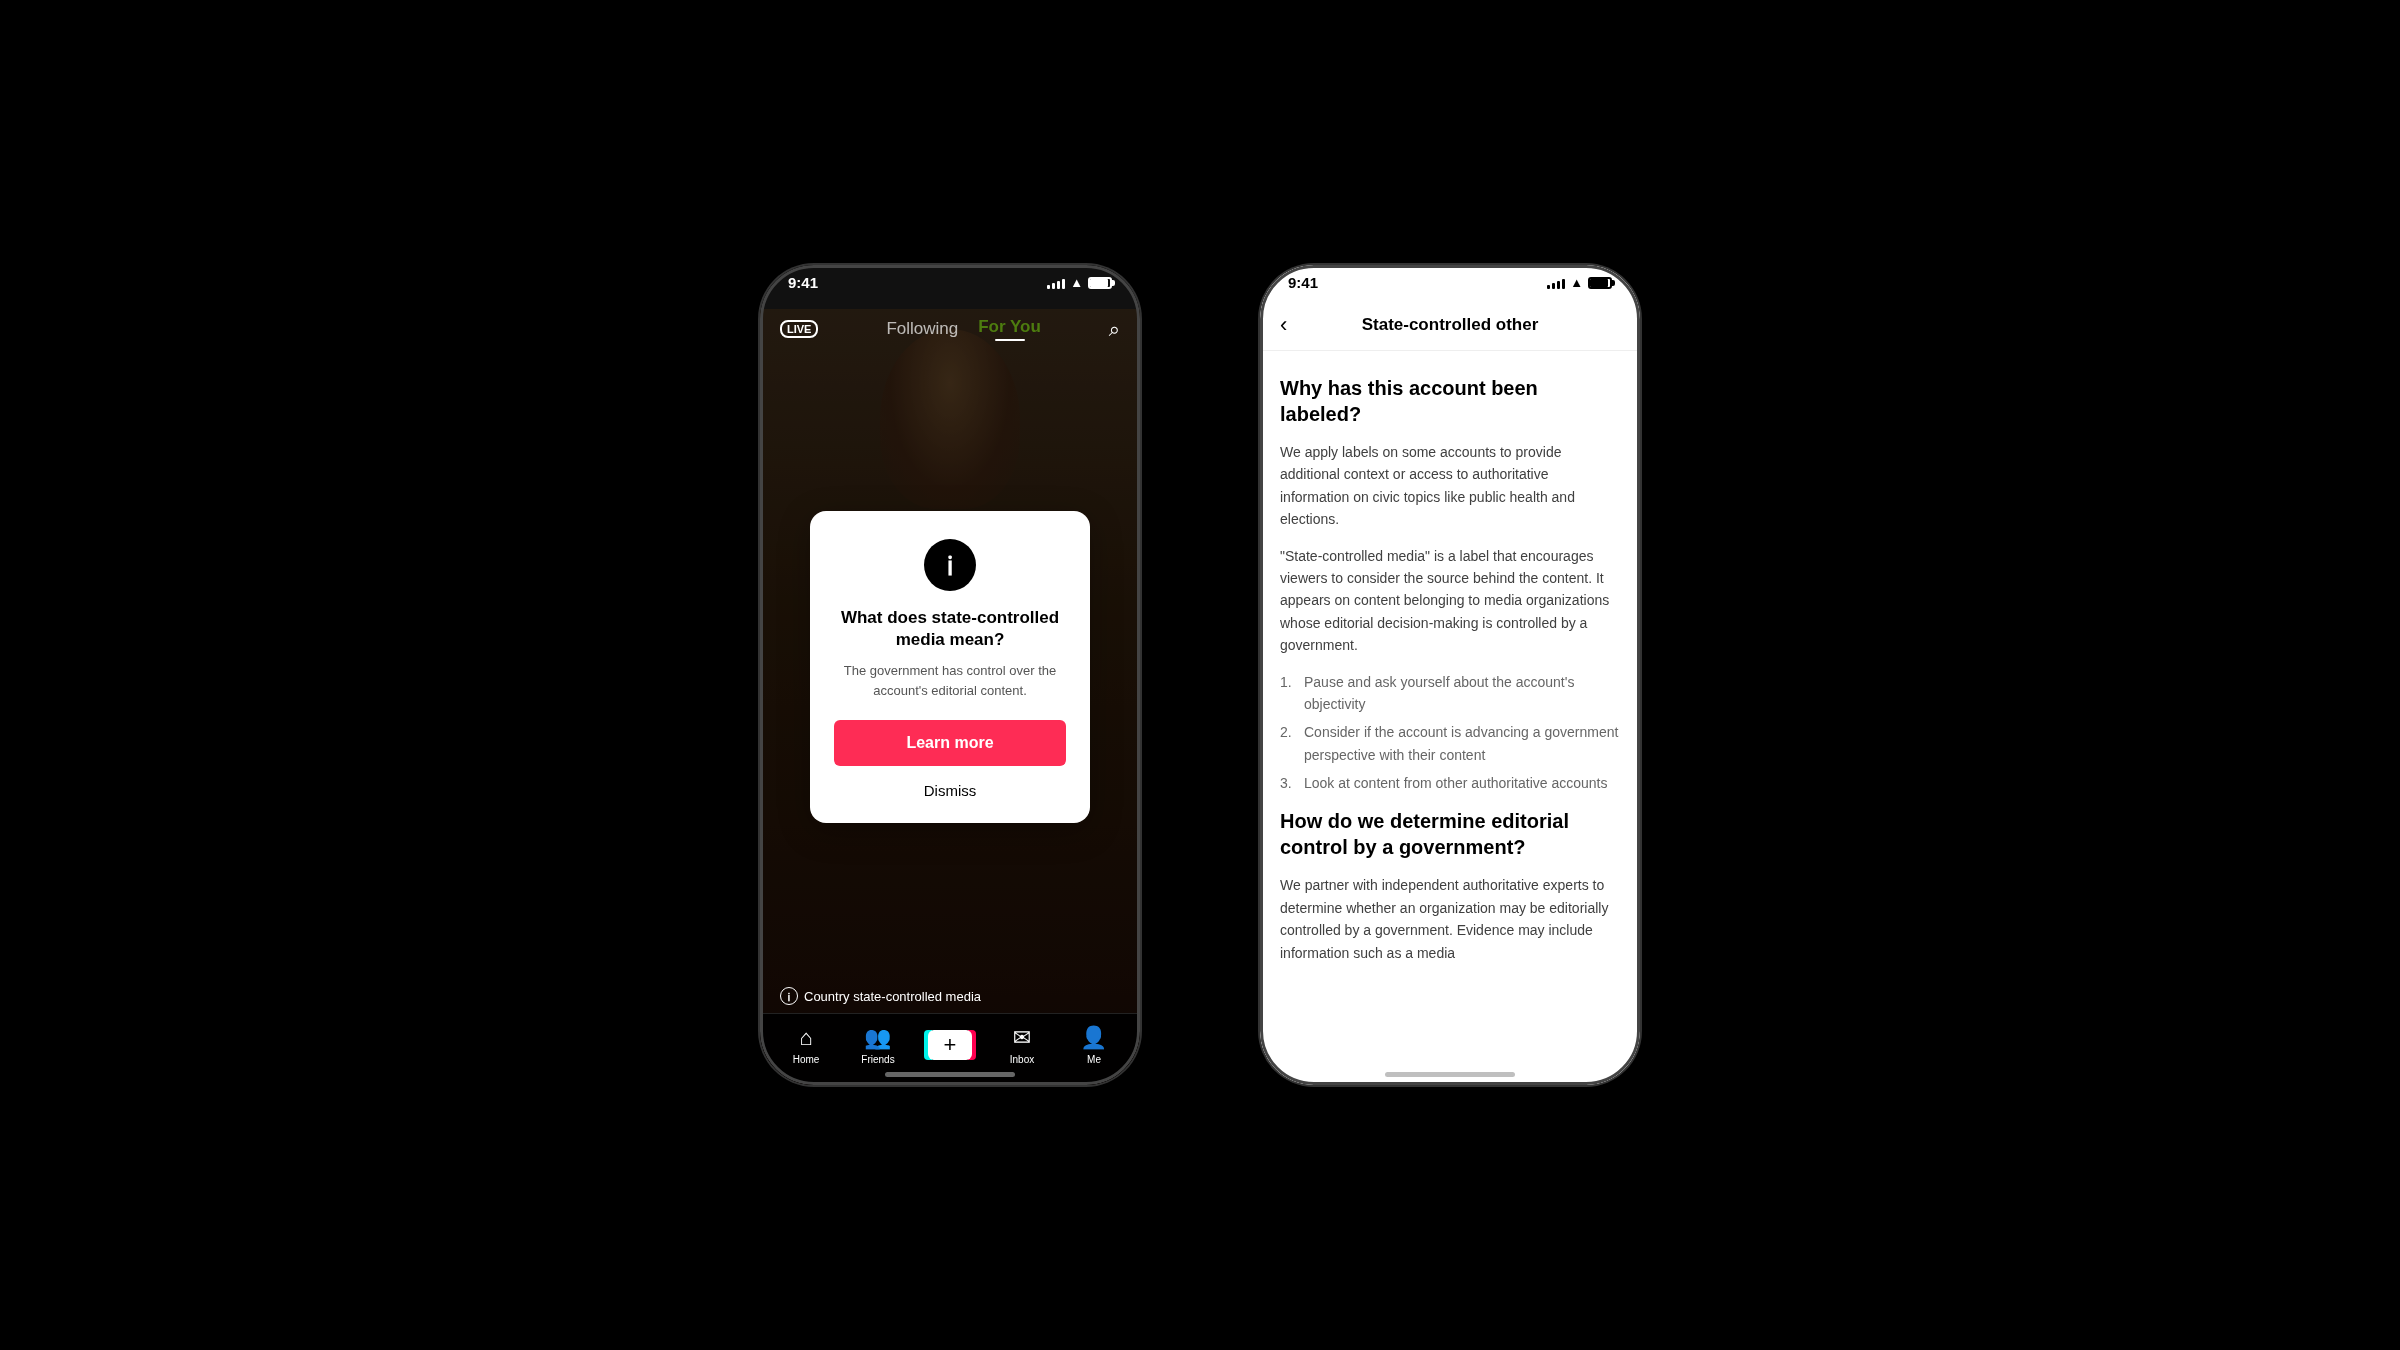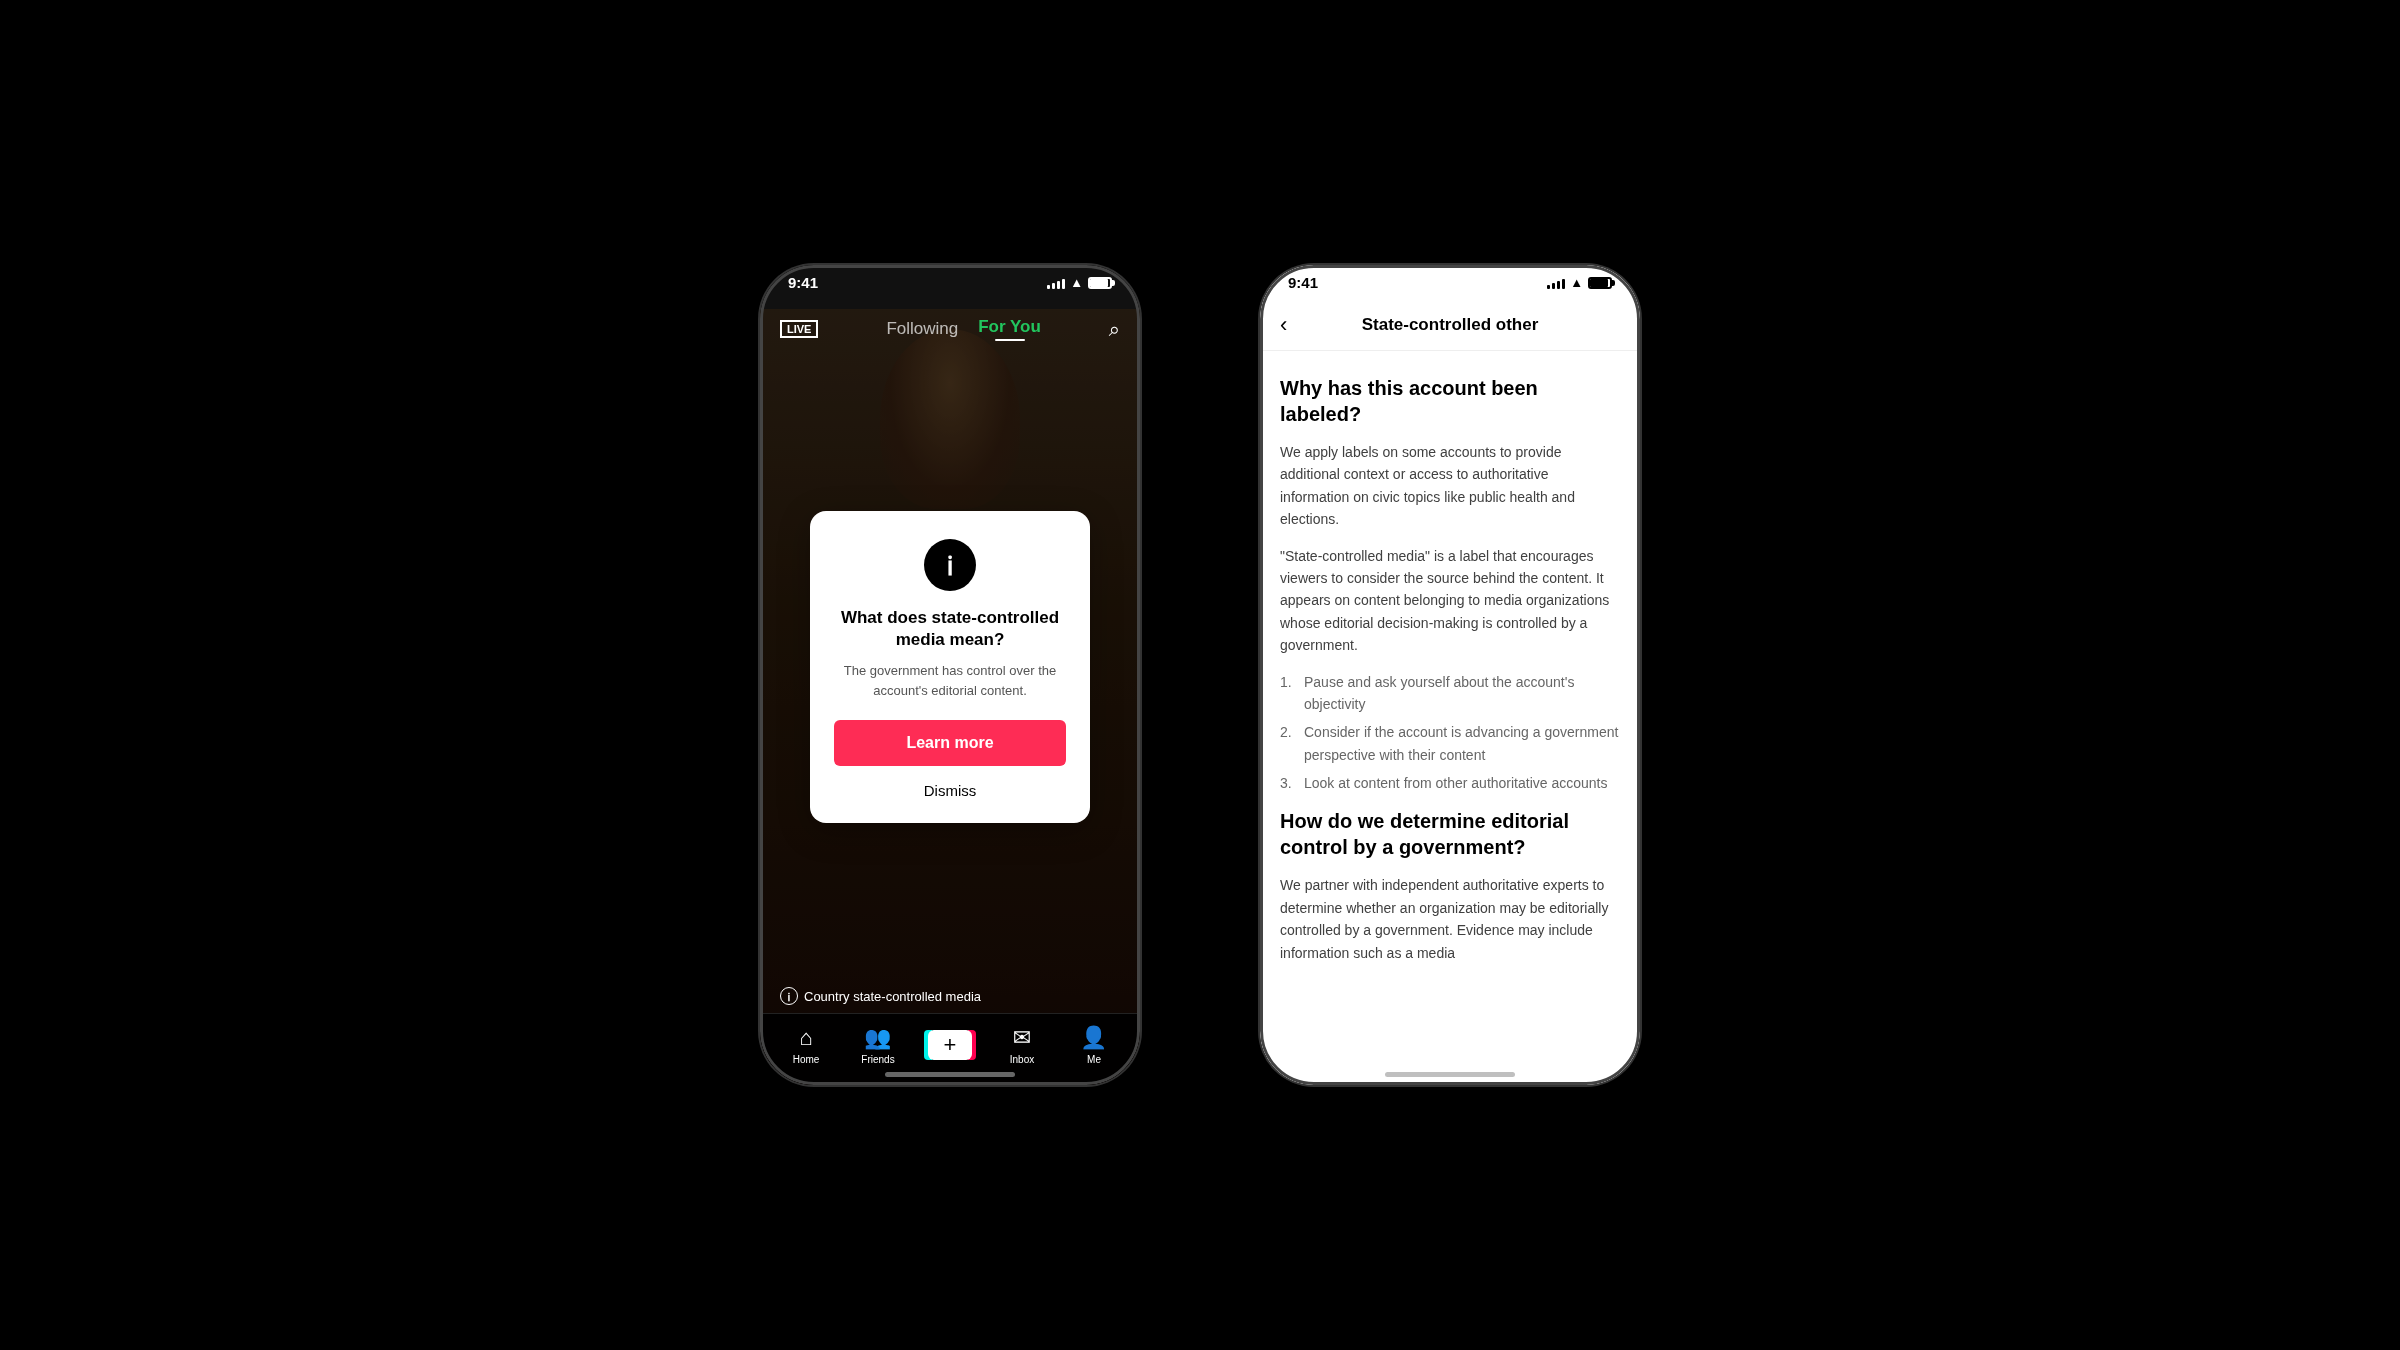--- a/index.html
+++ b/index.html
@@ -157,37 +157,37 @@
       left: 0;
       right: 0;
       display: flex;
       align-items: center;
       justify-content: space-between;
       padding: 8px 20px;
       z-index: 10;
     }
     .live-badge {
       border: 2px solid #fff;
-      border-radius: 0;
+      border-radius: 8px;
       padding: 1px 5px;
       font-size: 11px;
       color: #fff;
       font-weight: 700;
     }
     .nav-tabs {
       display: flex;
       gap: 20px;
       align-items: center;
     }
     .nav-tab {
       font-size: 17px;
       color: rgba(255,255,255,0.7);
     }
     .nav-tab.active {
-      color: #22c55e;
+      color: #4d7c0f;
       font-weight: 700;
     }
     .nav-tab-underline {
       width: 30px;
       height: 2px;
       background: #fff;
       margin: 2px auto 0;
       border-radius: 2px;
     }
     .search-icon-btn {

